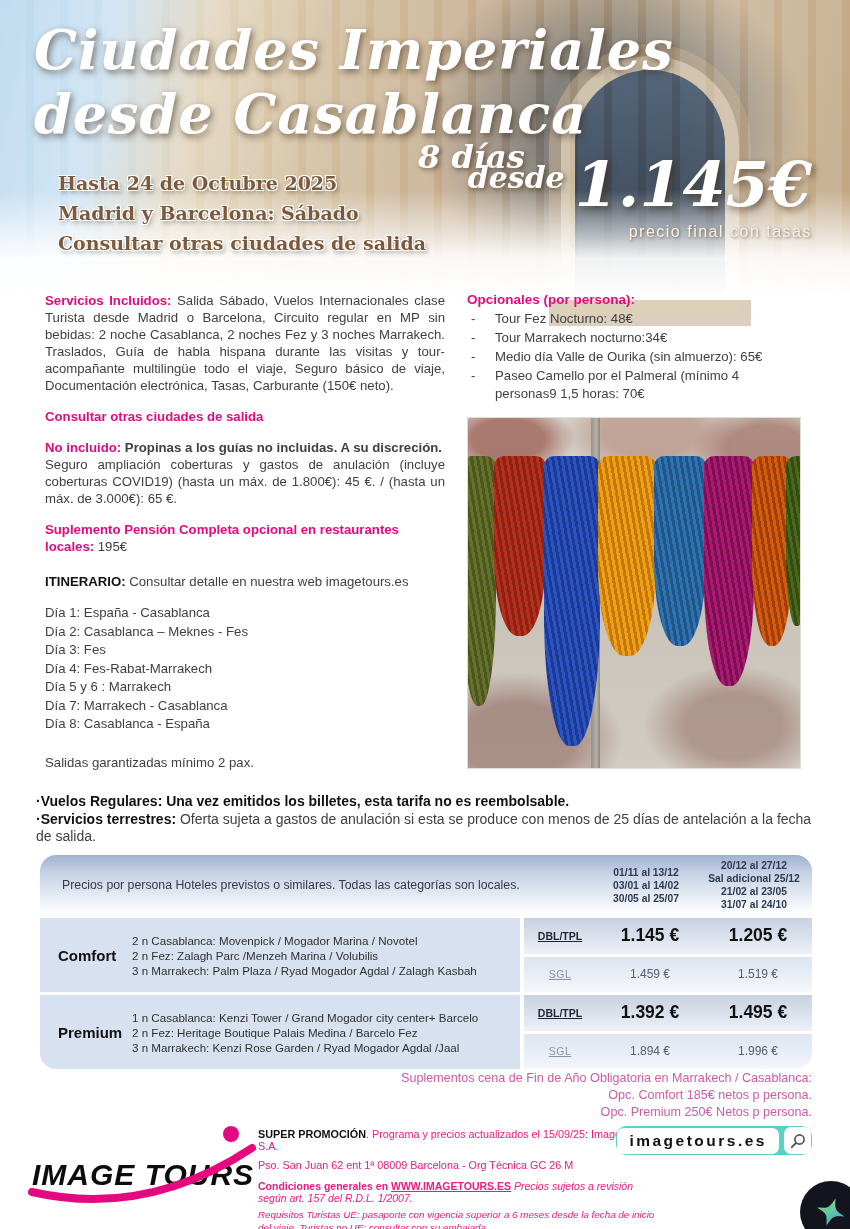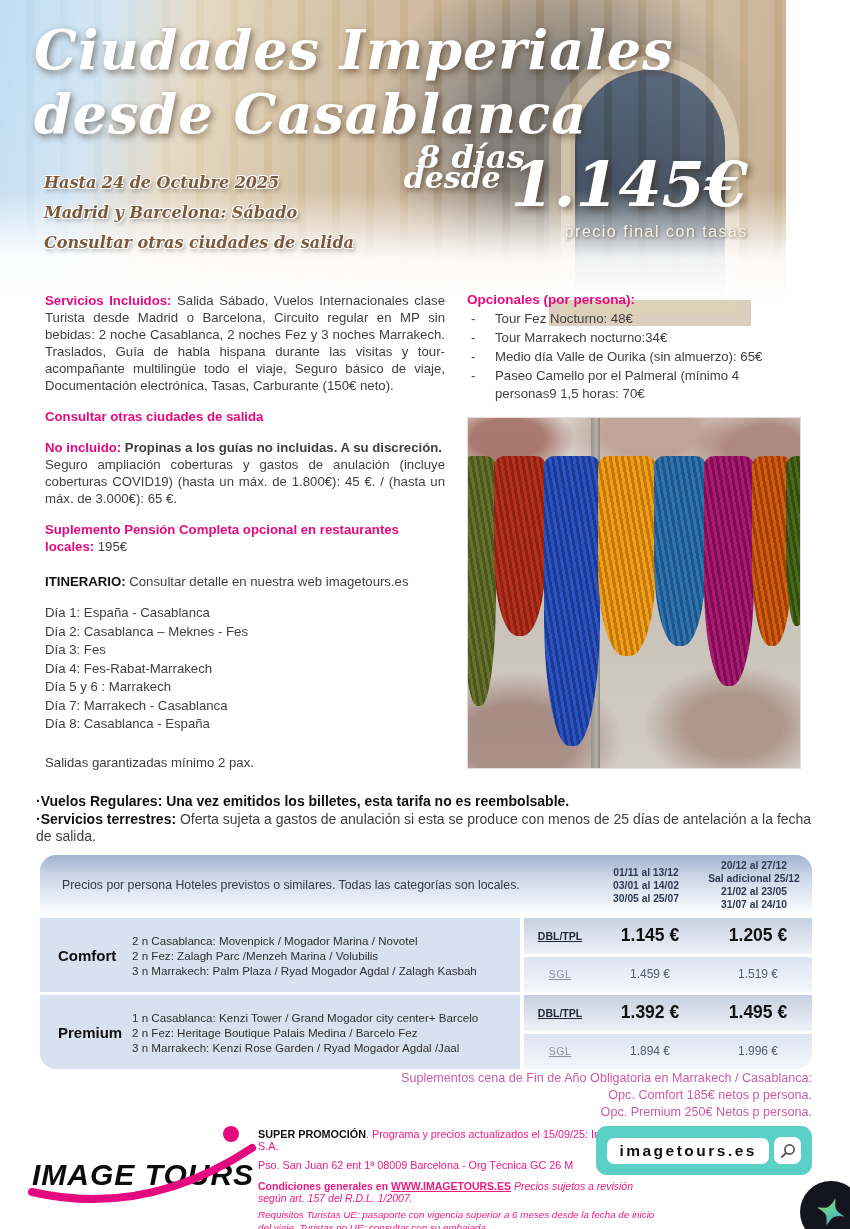--- a/index.html
+++ b/index.html
@@ -7,21 +7,21 @@
   body {
     width:850px; height:1229px;
     font-family:"Liberation Sans", sans-serif;
     background:#ffffff; color:#3f3f3f;
     position:relative; overflow:hidden;
   }
   .page { position:relative; width:850px; height:1229px; }
 
   
   .hero {
-    position:relative; width:786px; height:300px;
+    position:relative; width:850px; height:300px;
     background:
       radial-gradient(ellipse 420px 360px at 72% 42%, rgba(58,74,94,.55) 0 18%, rgba(58,74,94,0) 46%),
       linear-gradient(102deg, #b9d8ef 0%, #cfe4f4 13%, #e3d6bf 24%, #d5c2a4 36%, #c9b194 52%, #c2a987 66%, #cdb79b 80%, #c0a785 100%);
   }
   .hero .arch {
     position:absolute; left:575px; top:70px; width:150px; height:230px;
     background:linear-gradient(#46586e, #2e3d4f 70%);
     border-radius:80px 80px 0 0;
     box-shadow:0 0 0 14px #d9c9ae, 0 0 0 26px rgba(190,168,136,.65);
     opacity:.85;
@@ -42,22 +42,22 @@
   }
   .hero-title2 {
     position:absolute; left:34px; top:82px; font-size:54px; letter-spacing:1px;
     text-shadow:2px 3px 7px rgba(60,40,20,.6);
   }
   .hero-dias {
     position:absolute; left:418px; top:138px; font-size:32px;
     text-shadow:2px 2px 5px rgba(60,40,20,.6);
   }
   .hero-sub {
-    position:absolute; left:44px; top:168px;
-    font-size:16px; line-height:30px; font-weight:bold; font-style:italic;
+    position:absolute; left:58px; top:168px;
+    font-size:19px; line-height:30px; font-weight:bold; 
     color:#7d5a3c;
     text-shadow:-1px -1px 0 #fff, 1px -1px 0 #fff, -1px 1px 0 #fff, 1px 1px 0 #fff, 2px 3px 4px rgba(0,0,0,.35);
     font-family:"DejaVu Serif", serif;
   }
   .hero-price-wrap { position:absolute; right:38px; top:148px; text-align:right; }
   .hero-desde { font-size:30px; margin-right:10px; vertical-align:18px;
     text-shadow:2px 2px 5px rgba(60,40,20,.6); }
   .hero-price { font-size:62px; text-shadow:3px 3px 7px rgba(60,40,20,.6); }
   .hero-price-note {
     margin-top:2px; color:#f7f1e6; font-size:16px; letter-spacing:1.5px;
@@ -140,21 +140,21 @@
   .foot-text { position:absolute; left:258px; top:10px; width:400px; }
   .ft1 { font-size:10.8px; margin-bottom:7px; }
   .ft1 .blk { font-weight:bold; color:#111; }
   .ftp { color:#ed1a83; }
   .ft2 { font-size:10.8px; color:#ed1a83; margin-bottom:9px; }
   .ft3 { font-size:10.5px; color:#ed1a83; margin-bottom:4px; }
   .ft3 .lnk { font-weight:bold; text-decoration:underline; }
   .ft3 .it { font-style:italic; }
   .ft-small { font-size:9.8px; font-style:italic; color:#ed1a83; line-height:13px; }
   .search-pill { position:absolute; right:38px; top:8px; background:#5ad0c6; border-radius:11px;
-    padding:11px; display:flex; align-items:center; gap:5px; }
+    padding:1px; display:flex; align-items:center; gap:5px; }
   .search-text { background:#fff; border-radius:7px; padding:4px 12px; font-weight:bold;
     font-size:15.5px; letter-spacing:2.5px; color:#111; }
   .search-btn { background:#fff; border-radius:7px; width:27px; height:27px;
     display:flex; align-items:center; justify-content:center; }
   .corner-badge { position:absolute; right:-12px; bottom:-14px; width:62px; height:62px;
     border-radius:50%; background:#14141e; display:flex; align-items:center; justify-content:center; }
 </style>
 </head>
 <body>
 

